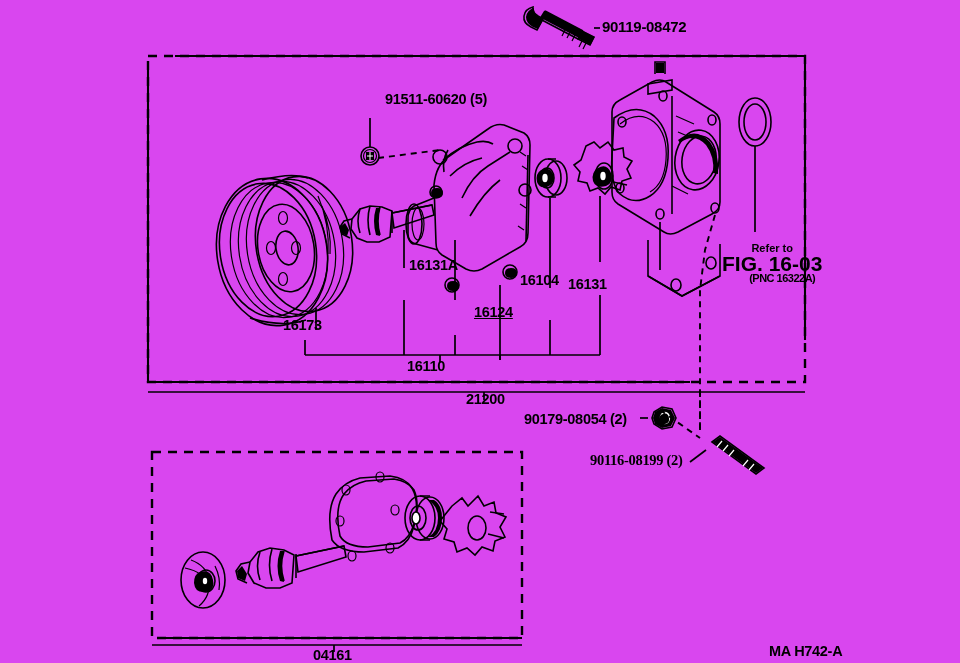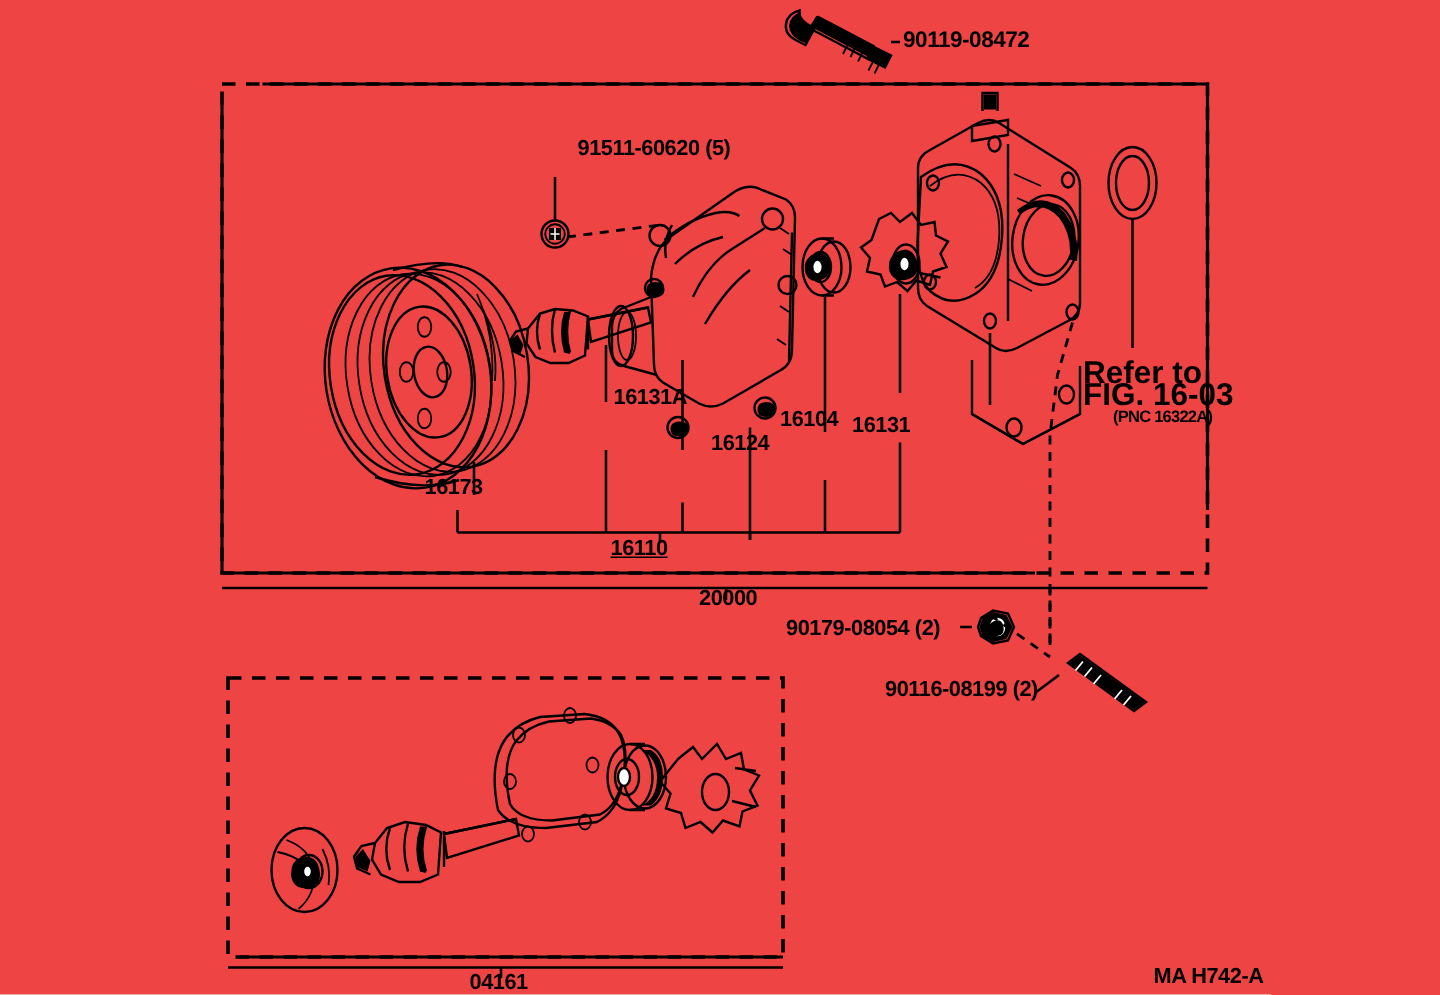--- a/index.html
+++ b/index.html
@@ -4,42 +4,43 @@
 <style>
   html, body {
     margin: 0;
     padding: 0;
     background: #ffffff;
   }
   #page {
     position: relative;
     width: 960px;
     height: 663px;
-    background: #ef4444;
+    background: #d946ef;
     font-family: "Liberation Sans", sans-serif;
     overflow: hidden;
+    text-align: center;
   }
   .lbl {
     position: absolute;
     font-family: "Liberation Sans", sans-serif;
     font-weight: bold;
     color: #000000;
     white-space: nowrap;
     letter-spacing: -0.3px;
   }
   .lbl-16 { font-size: 15px; }
   .lbl-15 { font-size: 14.5px; }
   .refer {
     position: absolute;
     font-weight: bold;
     color: #000;
     line-height: 15px;
     white-space: nowrap;
   }
-  .refer .r1 { font-size: 21px; display:block; }
+  .refer .r1 { font-size: 11px; display:block; }
   .refer .r2 { font-size: 21px; display:block; }
   .refer .r3 { font-size: 11px; display:block; letter-spacing:-0.5px;margin-left:20px;}
   svg { position: absolute; top: 0; left: 0; }
   .ink { fill: none; stroke: #000; stroke-width: 1.6; }
   .ink-thin { fill: none; stroke: #000; stroke-width: 1.2; }
   .ink-fat { fill: none; stroke: #000; stroke-width: 2.1; }
   .solidblk { fill: #000; stroke: none; }
   .lead { fill:none; stroke:#000; stroke-width:1.7; }
   .dashbox { fill:none; stroke:#000; stroke-width:2.4; stroke-dasharray: 9 7; }
   .dashlead { fill:none; stroke:#000; stroke-width:1.9; stroke-dasharray: 6 5; }
@@ -318,33 +319,33 @@
   </svg>
 
   <div class="lbl lbl-16" style="left:602px; top:18px;">90119-08472</div>
 
   <div class="lbl lbl-15" style="left:361px; top:91px;margin-left:24px;">91511-60620 (5)</div>
 
   <div class="lbl lbl-15" style="left:283px; top:317px;">16173</div>
 
   <div class="lbl lbl-15" style="left:375px; top:257px;margin-left:34px;">16131A</div>
 
-  <div class="lbl lbl-15" style="left:474px; top:288px;">16124</div>
+  <div class="lbl lbl-15" style="left:474px; top:304px;text-decoration:underline;">16124</div>
 
   <div class="lbl lbl-15" style="left:520px; top:272px;">16104</div>
 
   <div class="lbl lbl-15" style="left:568px; top:276px;">16131</div>
 
-  <div class="lbl lbl-15" style="left:407px; top:358px;text-decoration:underline;">16110</div>
-
-  <div class="lbl lbl-15" style="left:466px; top:391px;">20000</div>
+  <div class="lbl lbl-15" style="left:407px; top:358px;">16110</div>
+
+  <div class="lbl lbl-15" style="left:466px; top:391px;">21200</div>
 
   <div class="lbl lbl-15" style="left:524px; top:411px;">90179-08054 (2)</div>
 
-  <div class="lbl lbl-15" style="left:590px; top:452px;">90116-08199 (2)</div>
+  <div class="lbl lbl-15" style="left:590px; top:452px;font-family:Liberation Serif, serif;">90116-08199 (2)</div>
 
   <div class="refer" style="left:722px; top:241px;">
     <span class="r1">Refer to</span>
     <span class="r2">FIG. 16-03</span>
     <span class="r3">(PNC 16322A)</span>
   </div>
 
   <div class="lbl lbl-15" style="left:313px; top:647px;">04161</div>
 
   <div class="lbl lbl-15" style="left:730px; top:643px;margin-left:39px;">MA  H742-A</div>

